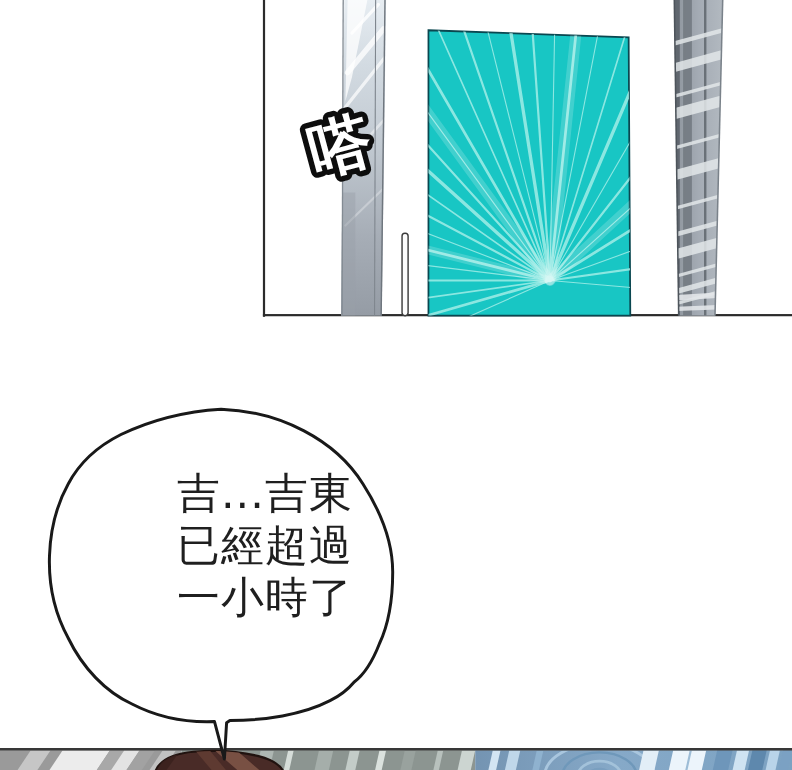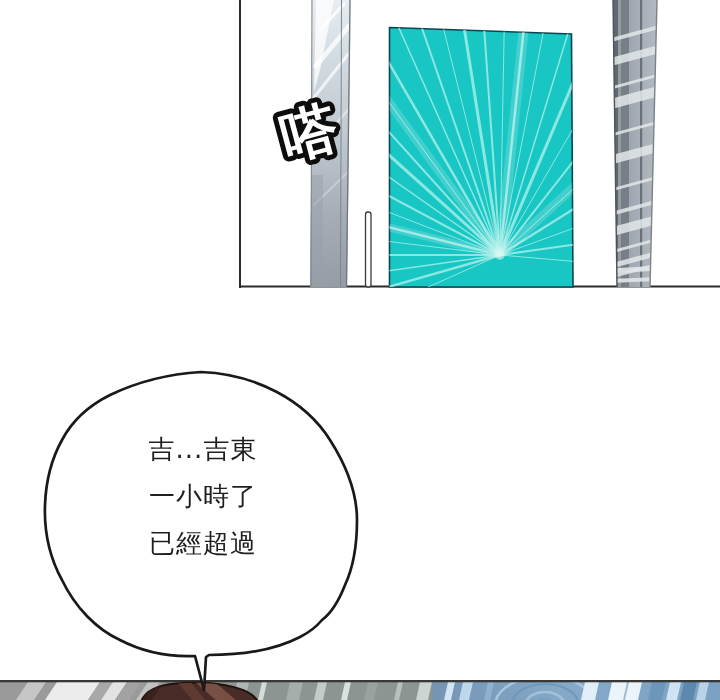--- a/index.html
+++ b/index.html
@@ -8,21 +8,21 @@
     background:#ffffff;
     font-family:"DejaVu Sans", sans-serif;
   }
   .stage{position:absolute;inset:0;}
   svg{display:block;}
   .panel-top{position:absolute;left:0;top:0;z-index:1;}
   .panel-bottom{position:absolute;left:0;top:680px;z-index:2;}
   .bubble-svg{position:absolute;left:28px;top:356px;z-index:5;}
   .bubble-text{
     position:absolute;left:85px;top:426px;width:236px;z-index:6;
-    text-align:center;font-size:26px;line-height:47px;
+    text-align:right;font-size:39px;line-height:47px;
     letter-spacing:1px;font-weight:400;color:var(--bubble-text,#1f1f1f);
     white-space:nowrap;
   }
   
   .border-shape{fill:var(--panel-border,#2b2b2b);}
   .door-face{fill:var(--door-teal,#18c6c4);stroke:var(--door-edge,#0a4750);stroke-width:1.6;}
   .bubble-path{fill:#ffffff;stroke:var(--ink,#191919);stroke-width:2.7;stroke-linejoin:round;}
   .sfx{
     fill:#ffffff;stroke:#0d0d0d;stroke-width:10;paint-order:stroke;
     stroke-linejoin:round;font-weight:bold;font-size:56px;
@@ -246,17 +246,17 @@
          C 142,301 115,296 92,284
          C 68,273 47,251 34,224
          C 22,202 16,176 17,149
          C 18,122 24,102 34,84
          C 44,65 60,50 82,39
          C 107,27 140,18 173,16 Z"></path>
   </svg>
 
   <div class="bubble-text">
     <div>吉...吉東</div>
+    <div>已經超過</div>
     <div>一小時了</div>
-    <div>已經超過</div>
   </div>
 
 </div>
 
 </body></html>

